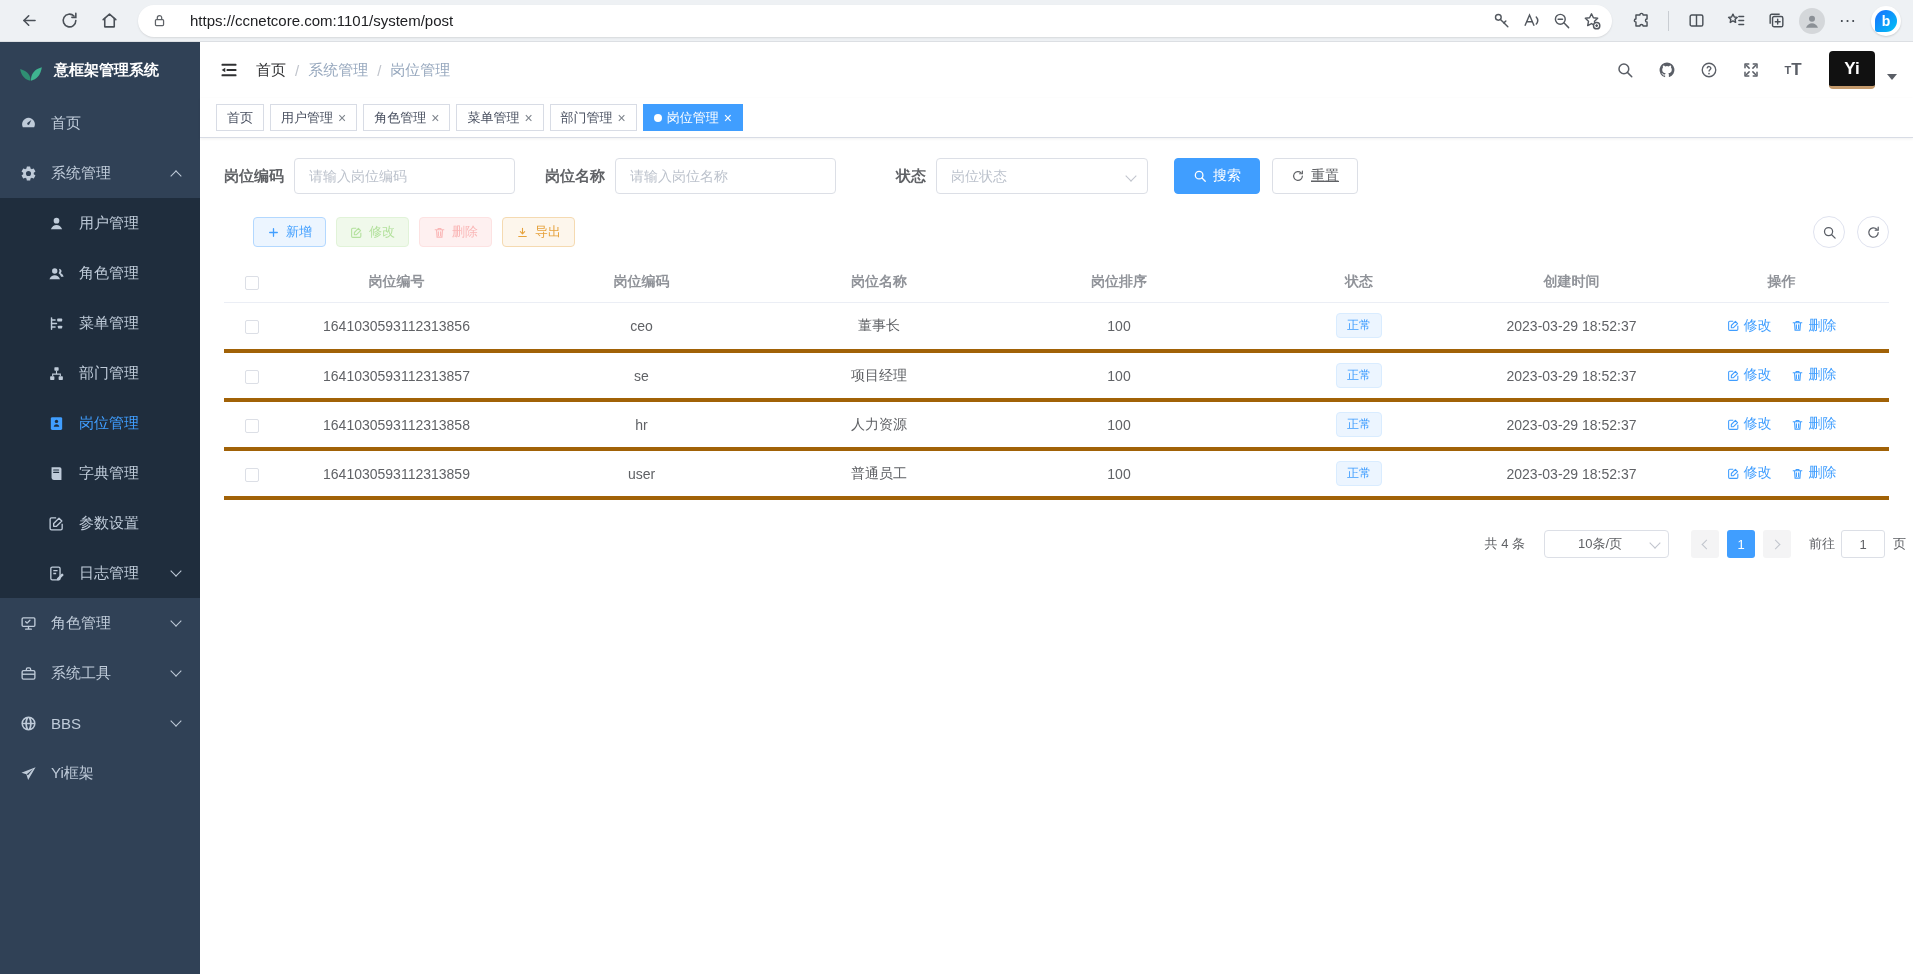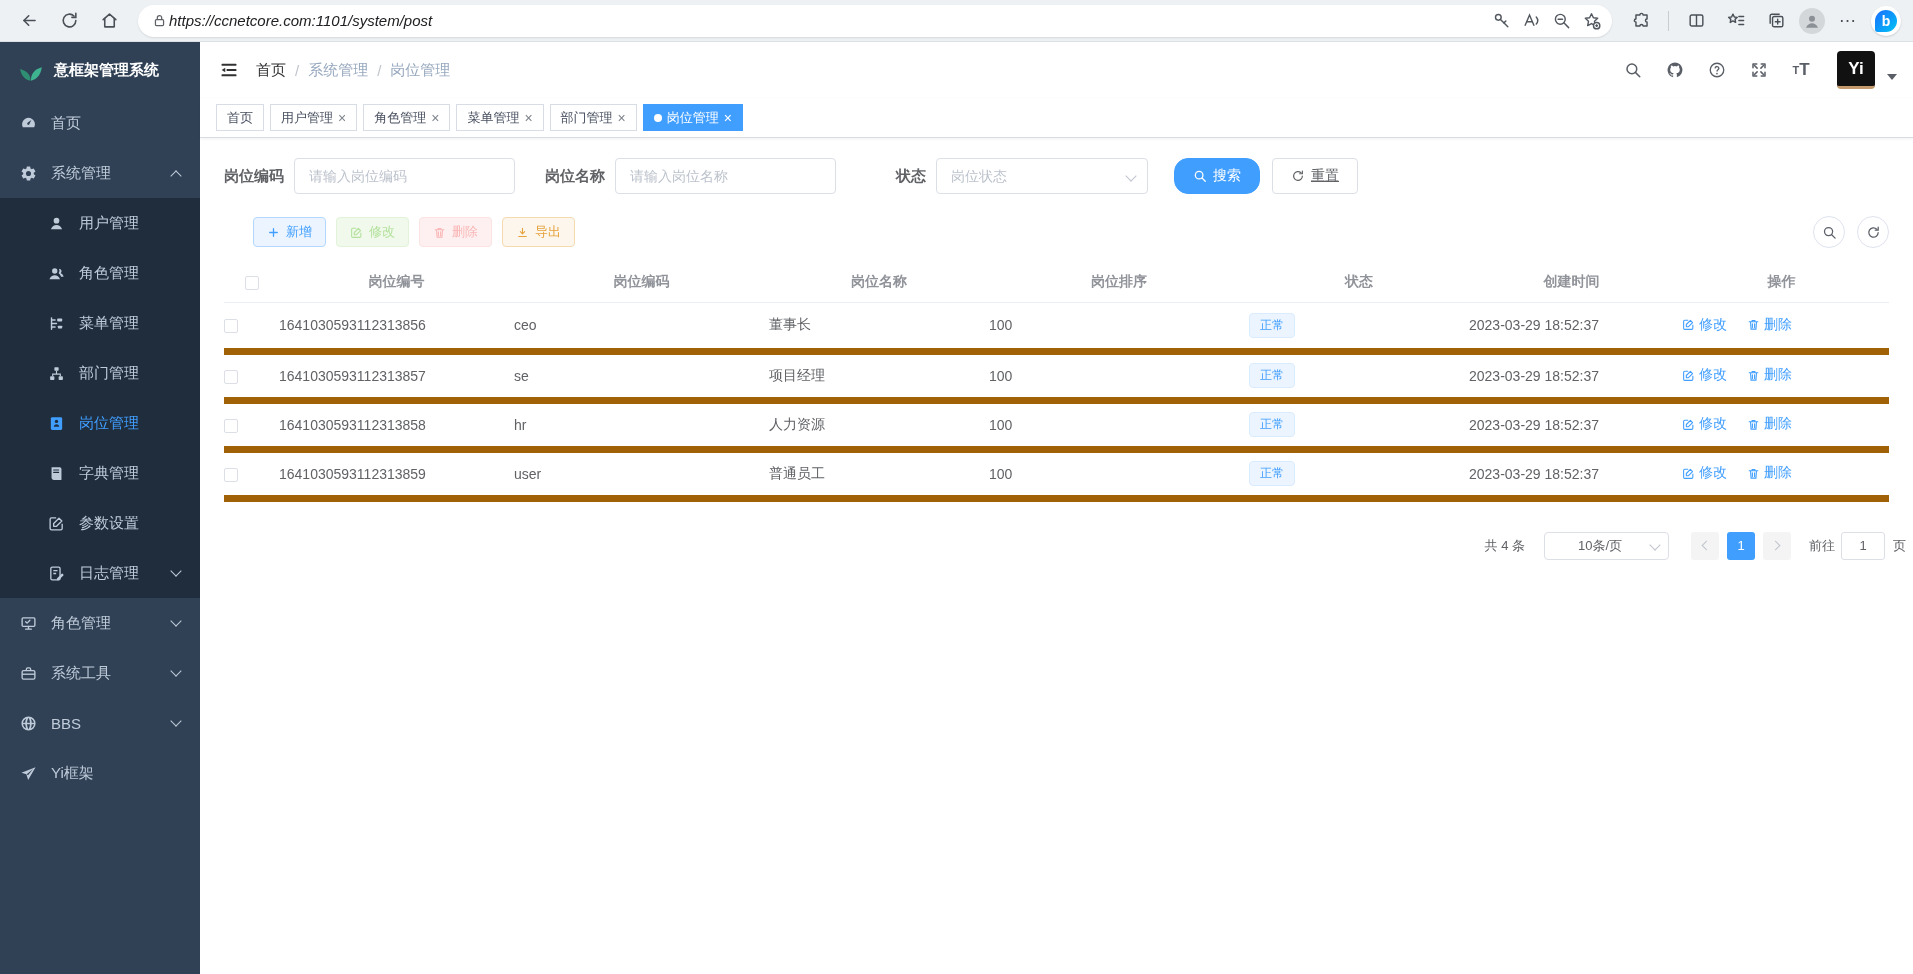--- a/index.html
+++ b/index.html
@@ -3,21 +3,21 @@
 <meta charset="utf-8">
 <style>
   * { margin:0; padding:0; box-sizing:border-box; }
   html,body { width:1913px; height:974px; overflow:hidden; font-family:"Liberation Sans","DejaVu Sans",sans-serif; background:#fff; }
 
   
   .browser-bar { height:42px; background:#eef1f4; display:flex; align-items:center; padding:0 12px; gap:6px; border-bottom:1px solid #dcdfe3; }
   .bicon { width:34px; height:34px; display:flex; align-items:center; justify-content:center; color:#4a5057; border-radius:6px; flex:none; }
   .bicon svg { width:19px; height:19px; }
   .addr { flex:1; height:32px; background:#fff; border-radius:16px; box-shadow:0 1px 2px rgba(0,0,0,.10); display:flex; align-items:center; padding:0 6px 0 14px; margin:0 6px; min-width:0; }
-  .addr .url { flex:1; font-size:15px; color:#202124; margin-left:2px; white-space:nowrap; overflow:hidden;font-style:italic; }
+  .addr .url { flex:1; font-size:15px; color:#202124; margin-left:23px; white-space:nowrap; overflow:hidden; }
   .addr .bicon { width:30px; height:30px; color:#53585f; }
   .vdiv { width:1px; height:20px; background:#c9cdd2; margin:0 4px; flex:none; }
   .avatar-circle { width:26px; height:26px; border-radius:50%; background:#d4d7da; display:flex; align-items:center; justify-content:center; overflow:hidden; color:#8b9096; }
   .bing { width:30px; height:30px; border-radius:50%; background:#fff; box-shadow:0 1px 2px rgba(0,0,0,.15); display:flex; align-items:center; justify-content:center; }
   .bing .bubble { width:22px; height:22px; border-radius:50% 50% 50% 12%; background:linear-gradient(135deg,#1a6dff,#00c4f5); color:#fff; font-weight:bold; font-size:14px; display:flex; align-items:center; justify-content:center; }
 
   
   .app { display:flex; height:932px; }
   .sidebar { width:200px; background:#304156; flex:none; display:flex; flex-direction:column; }
   .main { flex:1; min-width:0; background:#fff; display:flex; flex-direction:column; }
@@ -42,21 +42,21 @@
   .hamburger svg { width:20px; height:20px; }
   .crumbs { display:flex; align-items:center; gap:9px; font-size:15px; }
   .crumb-first { color:#303133; }
   .crumb-rest { color:#97a8be; }
   .crumb-sep { color:#c0c4cc; }
   .hdr-right { margin-left:auto; display:flex; align-items:center; gap:22px; color:#5a5e66; }
   .hicon { width:20px; height:20px; display:flex; align-items:center; justify-content:center; }
   .hicon svg { width:18px; height:18px; }
   .tt-icon::before { content:"T"; font-size:11px; font-weight:bold; }
   .tt-icon::after { content:"T"; font-size:17px; font-weight:bold; }
-  .avatar-logo { width:38px; height:38px; background:#111; border-radius:4px; color:#fff; font-weight:bold; font-size:17px; display:flex; align-items:center; justify-content:center; border-bottom:3px solid #c49a6c; margin-left:4px; }
+  .avatar-logo { width:46px; height:38px; background:#111; border-radius:4px; color:#fff; font-weight:bold; font-size:17px; display:flex; align-items:center; justify-content:center; border-bottom:3px solid #c49a6c; margin-left:4px; }
   .caret-down { width:0; height:0; border-left:5px solid transparent; border-right:5px solid transparent; border-top:6px solid #5a5e66; margin-left:-10px; margin-top:14px; }
 
   
   .tabbar { height:40px; border-bottom:1px solid #d8dce5; box-shadow:0 1px 3px rgba(0,0,0,.06); display:flex; align-items:center; padding:0 16px; gap:6px; }
   .tab { height:27px; display:inline-flex; align-items:center; padding:0 10px; border:1px solid #d8dce5; background:#fff; color:#495060; font-size:13px; cursor:pointer; gap:5px; }
   .tab .close { font-size:14px; color:#7e848c; }
   .tab.active { background:#409eff; border-color:#409eff; color:#fff; }
   .tab.active .close { color:#fff; }
   .tab-dot { width:8px; height:8px; border-radius:50%; background:#fff; }
 
@@ -66,37 +66,37 @@
   .search-row { display:flex; align-items:center; margin-bottom:22px; font-size:15px; }
   .f-label { font-weight:bold; color:#606266; margin-right:10px; }
   .f-input { width:221px; height:36px; border:1px solid #dcdfe6; border-radius:4px; padding:0 14px; font-size:14px; color:#606266; outline:none; font-family:inherit; }
   .f-input::placeholder { color:#bcc2cc; }
   .gap1 { width:30px; } .gap2 { width:60px; }
   .f-select { position:relative; width:212px; }
   .f-select .f-input { width:100%; padding-right:30px; }
   .sel-chev { position:absolute; right:13px; top:14px; width:8px; height:8px; border-right:1.5px solid #c0c4cc; border-bottom:1.5px solid #c0c4cc; transform:rotate(45deg); pointer-events:none; }
   .btn { height:36px; border-radius:4px; border:1px solid transparent; display:inline-flex; align-items:center; gap:6px; padding:0 18px; font-size:14px; cursor:pointer; font-family:inherit; }
   .btn svg { width:14px; height:14px; }
-  .btn-primary { background:#409eff; border-color:#409eff; color:#fff; margin-left:26px;border-radius:14px; }
+  .btn-primary { background:#409eff; border-color:#409eff; color:#fff; margin-left:26px; }
   .btn-default { background:#fff; border-color:#dcdfe6; color:#606266; margin-left:12px;text-decoration:underline; }
 
   .toolbar-row { display:flex; align-items:center; margin-bottom:14px;padding-left:29px; }
   .tbtn { height:30px; border-radius:4px; display:inline-flex; align-items:center; gap:6px; padding:0 13px; font-size:13px; cursor:pointer; border:1px solid; margin-right:10px; font-family:inherit; }
   .tbtn svg { width:13px; height:13px; }
   .tbtn-add { color:#409eff; background:#ecf5ff; border-color:#b3d8ff; }
   .tbtn-edit { color:#b3e19d; background:#f0f9eb; border-color:#e1f3d8; cursor:not-allowed; }
   .tbtn-del { color:#fab6b6; background:#fef0f0; border-color:#fde2e2; cursor:not-allowed; }
   .tbtn-exp { color:#e6a23c; background:#fdf6ec; border-color:#f5dab1; }
   .tool-circles { margin-left:auto; display:flex; gap:12px; }
   .circ { width:32px; height:32px; border-radius:50%; border:1px solid #e0e3ef; background:#fff; color:#5a5e66; display:flex; align-items:center; justify-content:center; cursor:pointer; }
   .circ svg { width:15px; height:15px; }
 
   table { width:100%; border-collapse:collapse; table-layout:fixed; }
   th { height:40px; color:#909399; font-size:14px; font-weight:bold; border-bottom:1px solid #ebeef5; text-align:center; }
-  td { height:49px; color:#606266; font-size:14px; border-bottom:7px solid #a16207; text-align:left; }
+  td { height:49px; color:#606266; font-size:14px; border-bottom:4px solid #a16207; text-align:center; }
   .cb { width:14px; height:14px; border:1px solid #dcdfe6; border-radius:2px; background:#fff; display:inline-block; vertical-align:middle; cursor:pointer; }
   .tag { display:inline-block; height:25px; line-height:23px; padding:0 10px; background:#ecf5ff; border:1px solid #d9ecff; border-radius:4px; color:#409eff; font-size:12px; }
   .op-link { color:#409eff; display:inline-flex; align-items:center; gap:4px; margin:0 8px; cursor:pointer; font-size:14px; }
   .op-link svg { width:13px; height:13px; }
 
   .pagination { display:flex; align-items:center; justify-content:flex-end; margin-top:30px; margin-right:-17px; gap:0; color:#606266; font-size:13px; }
   .pg-total { margin-right:19px; font-size:13px; }
   .pg-size { position:relative; width:125px; height:28px; margin-right:18px; }
   .pg-size .f-input { width:100%; height:28px; font-size:13px; text-align:center; padding:0 20px 0 7px; color:#606266; }
   .pg-size .sel-chev { top:9px; right:10px; }

